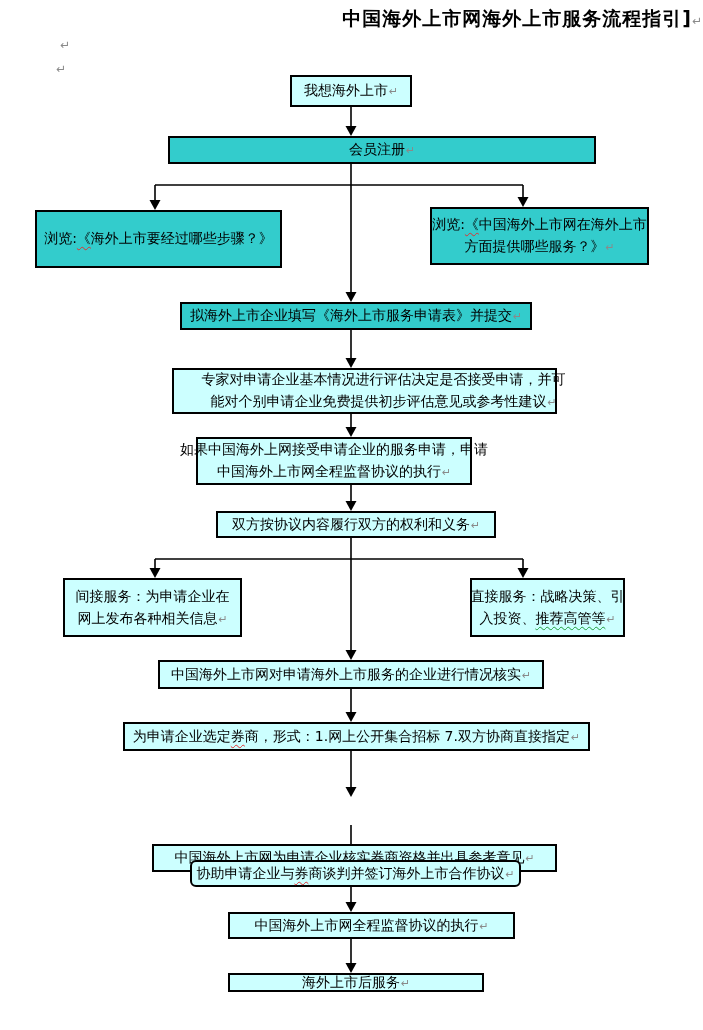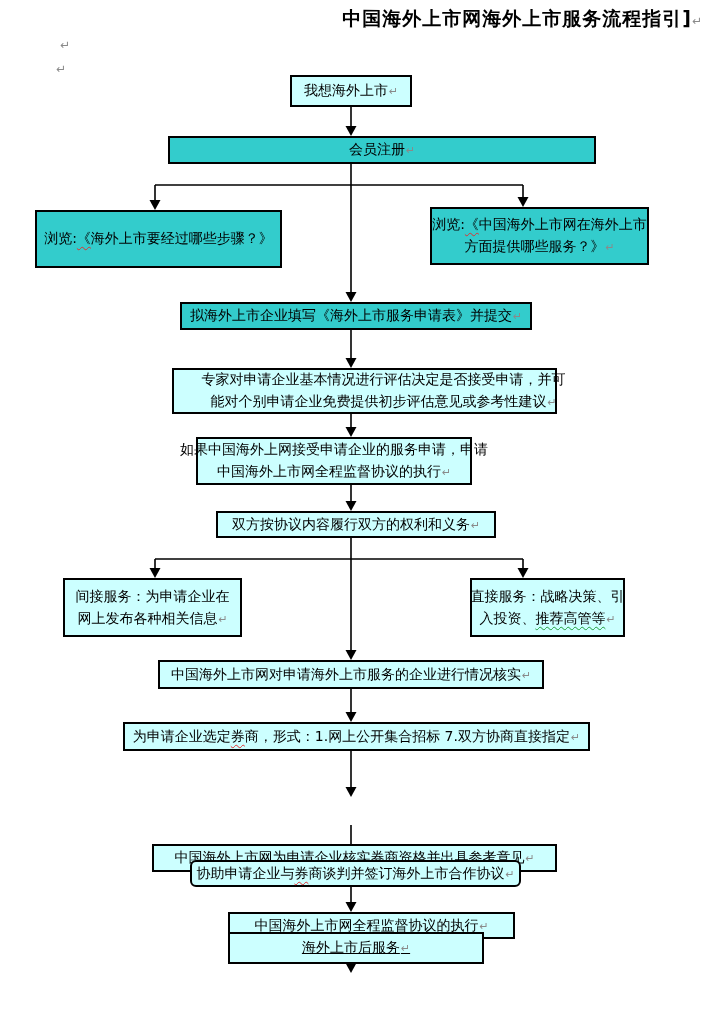--- a/index.html
+++ b/index.html
@@ -120,17 +120,17 @@
       </div>
       <div class="node cyan" style="left: 152px; top: 797px; width: 405px; height: 28px; margin-top: 47px;">
         <div class="line"><span>中国海外上市网为申请企业核实</span><span class="u-red">券</span><span>商资格并出具参考意见</span><span class="pmark">↵</span></div>
       </div>
       <div class="node cyan" style="left: 190px; top: 860px; width: 331px; height: 27px; border-radius: 6px;">
         <div class="line"><span>协助申请企业与</span><span class="u-red">券</span><span>商谈判并签订海外上市合作协议</span><span class="pmark">↵</span></div>
       </div>
       <div class="node cyan" style="left: 228px; top: 912px; width: 287px; height: 27px;">
         <div class="line"><span>中国海外上市网全程监督协议的执行</span><span class="pmark">↵</span></div>
       </div>
-      <div class="node cyan" style="left: 228px; top: 932px; width: 256px; height: 32px; text-decoration: underline;">
+      <div class="node cyan" style="left: 228px; top: 973px; width: 256px; height: 19px;">
         <div class="line"><span>海外上市后服务</span><span class="pmark">↵</span></div>
       </div>
     </div>
 </div>
 
 </body></html>

